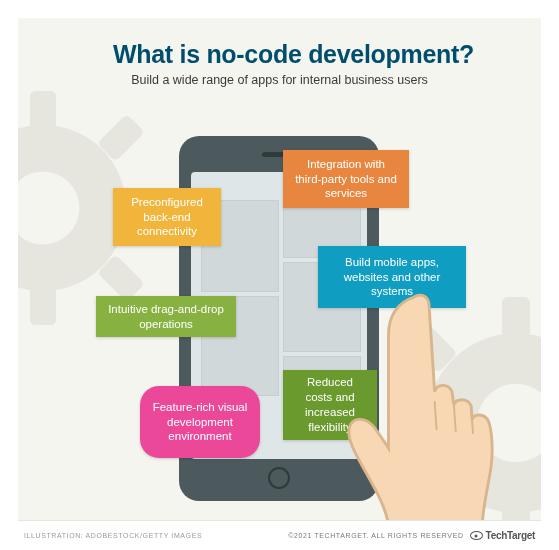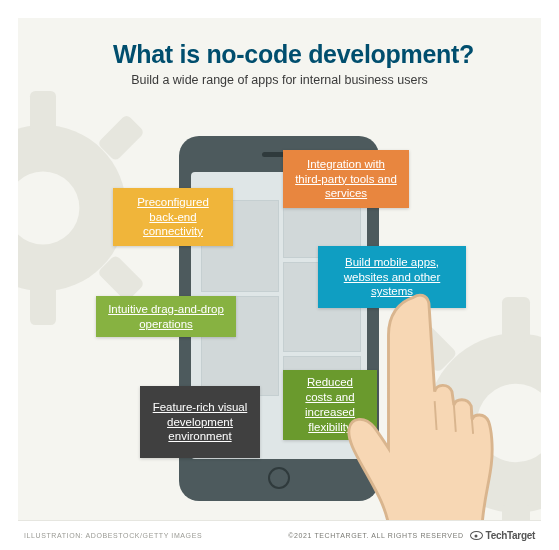--- a/index.html
+++ b/index.html
@@ -96,31 +96,30 @@
     position: absolute;
     padding: 18px 12px;
     color: #fff;
     font-size: 11.5px;
     line-height: 1.3;
     text-align: center;
     box-shadow: 0 1px 3px rgba(0,0,0,0.18);
     display: flex;
     align-items: center;
     justify-content: center;
-    text-decoration: underline;
   }
   .box.orange1 { background: #e8863f; }
-  .box.orange2 { background: #404040; }
+  .box.orange2 { background: #ec4899; border-radius: 19px; }
   .box.yellow  { background: #f0b53a; }
   .box.teal    { background: #0f9ec2; }
   .box.green1  { background: #87b241; }
   .box.green2  { background: #6a9a2d; margin-top: 36px; }
 
   .b1 { top: 132px; left: 265px; width: 126px; height: 58px; }
-  .b2 { top: 170px; left: 95px;  width: 120px; height: 58px; }
+  .b2 { top: 170px; left: 95px;  width: 108px; height: 58px; }
   .b3 { top: 228px; left: 300px; width: 148px; height: 62px; }
   .b4 { top: 278px; left: 78px;  width: 140px; height: 41px; }
   .b5 { top: 316px; left: 265px; width: 94px;  height: 70px; }
   .b6 { top: 368px; left: 122px; width: 120px; height: 72px; }
 
   .hand {
     position: absolute;
     right: 30px;
     bottom: -10px;
     width: 170px;

